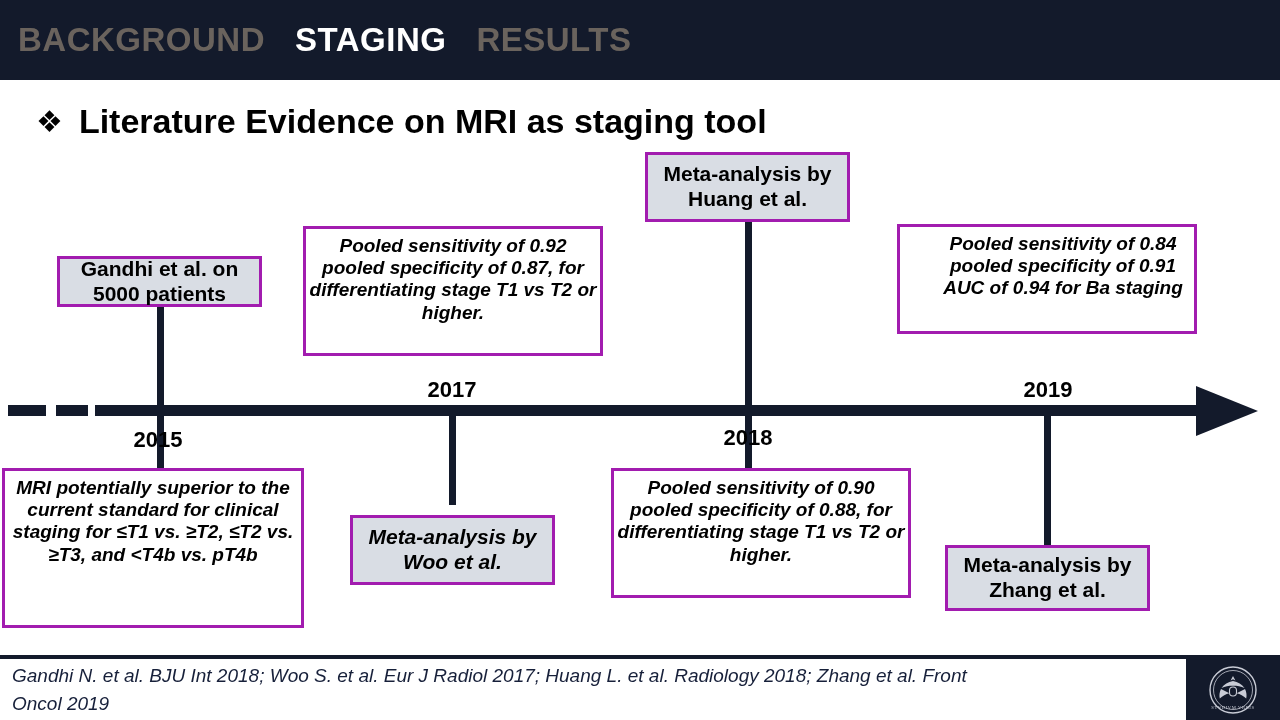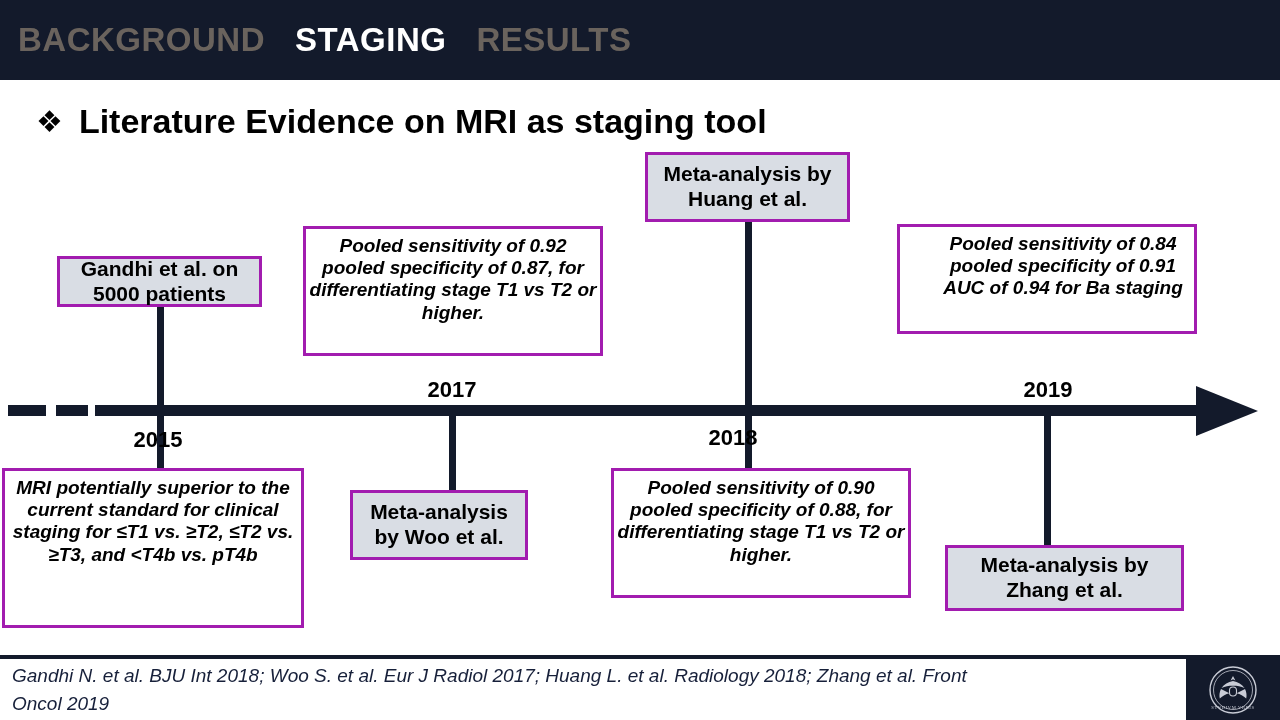--- a/index.html
+++ b/index.html
@@ -177,21 +177,21 @@
 
 <div class="stem" style="left:157px; top:293px; height:115px;"></div>
 <div class="stem" style="left:157px; top:413px; height:55px;"></div>
 <div class="stem" style="left:449px; top:413px; height:92px;"></div>
 <div class="stem" style="left:745px; top:222px; height:186px;"></div>
 <div class="stem" style="left:745px; top:413px; height:55px;"></div>
 <div class="stem" style="left:1044px; top:413px; height:132px;"></div>
 
 <div class="year" style="left:110px; top:427px; width:96px;">2015</div>
 <div class="year" style="left:404px; top:377px; width:96px;">2017</div>
-<div class="year" style="left:685px; top:425px; width:96px;">2018</div>
+<div class="year" style="left:700px; top:425px; width:96px;">2018</div>
 <div class="year" style="left:1000px; top:377px; width:96px;">2019</div>
 
 <div class="box box-filled" style="left:57px; top:222px; width:205px; height:51px;margin-top:34px;">
   <span>Gandhi et al. on 5000 patients</span>
 </div>
 
 <div class="box box-plain" style="left:303px; top:226px; width:300px; height:130px;">
   <span class="inner">Pooled sensitivity of 0.92 pooled specificity of 0.87, for differentiating stage T1 vs T2 or higher.</span>
 </div>
 
@@ -200,29 +200,29 @@
 </div>
 
 <div class="box box-plain" style="left:897px; top:224px; width:300px; height:110px;padding-left:32px;">
   <span class="inner">Pooled sensitivity of 0.84 pooled specificity of 0.91 AUC of 0.94 for Ba staging</span>
 </div>
 
 <div class="box box-plain" style="left:2px; top:468px; width:302px; height:160px;">
   <span class="inner">MRI potentially superior to the current standard for clinical staging for ≤T1 vs. ≥T2, ≤T2 vs. ≥T3, and &lt;T4b vs. pT4b</span>
 </div>
 
-<div class="box box-filled" style="left:350px; top:490px; width:178px; height:70px;">
+<div class="box box-filled" style="left:350px; top:515px; width:205px; height:70px;font-style:italic;">
   <span>Meta-analysis by Woo et al.</span>
 </div>
 
 <div class="box box-plain" style="left:611px; top:468px; width:300px; height:130px;">
   <span class="inner">Pooled sensitivity of 0.90 pooled specificity of 0.88, for differentiating stage T1 vs T2 or higher.</span>
 </div>
 
-<div class="box box-filled" style="left:945px; top:545px; width:239px; height:66px;">
+<div class="box box-filled" style="left:945px; top:545px; width:205px; height:66px;">
   <span>Meta-analysis by Zhang et al.</span>
 </div>
 
 <div class="footer-rule"></div>
 <div class="footer-text">Gandhi N. et al. BJU Int 2018; Woo S. et al. Eur J Radiol 2017; Huang L. et al. Radiology 2018; Zhang et al. Front Oncol 2019</div>
 <div class="logo-block">
   <svg width="52" height="52" viewBox="0 0 52 52">
     <circle cx="26" cy="26" r="23" fill="none" stroke="#c9ccd6" stroke-width="1.4"></circle>
     <circle cx="26" cy="26" r="19.5" fill="none" stroke="#c9ccd6" stroke-width="0.8"></circle>
     <path d="M26 12 l2.4 4.4 -2.4 -1.1 -2.4 1.1 z" fill="#c9ccd6"></path>

